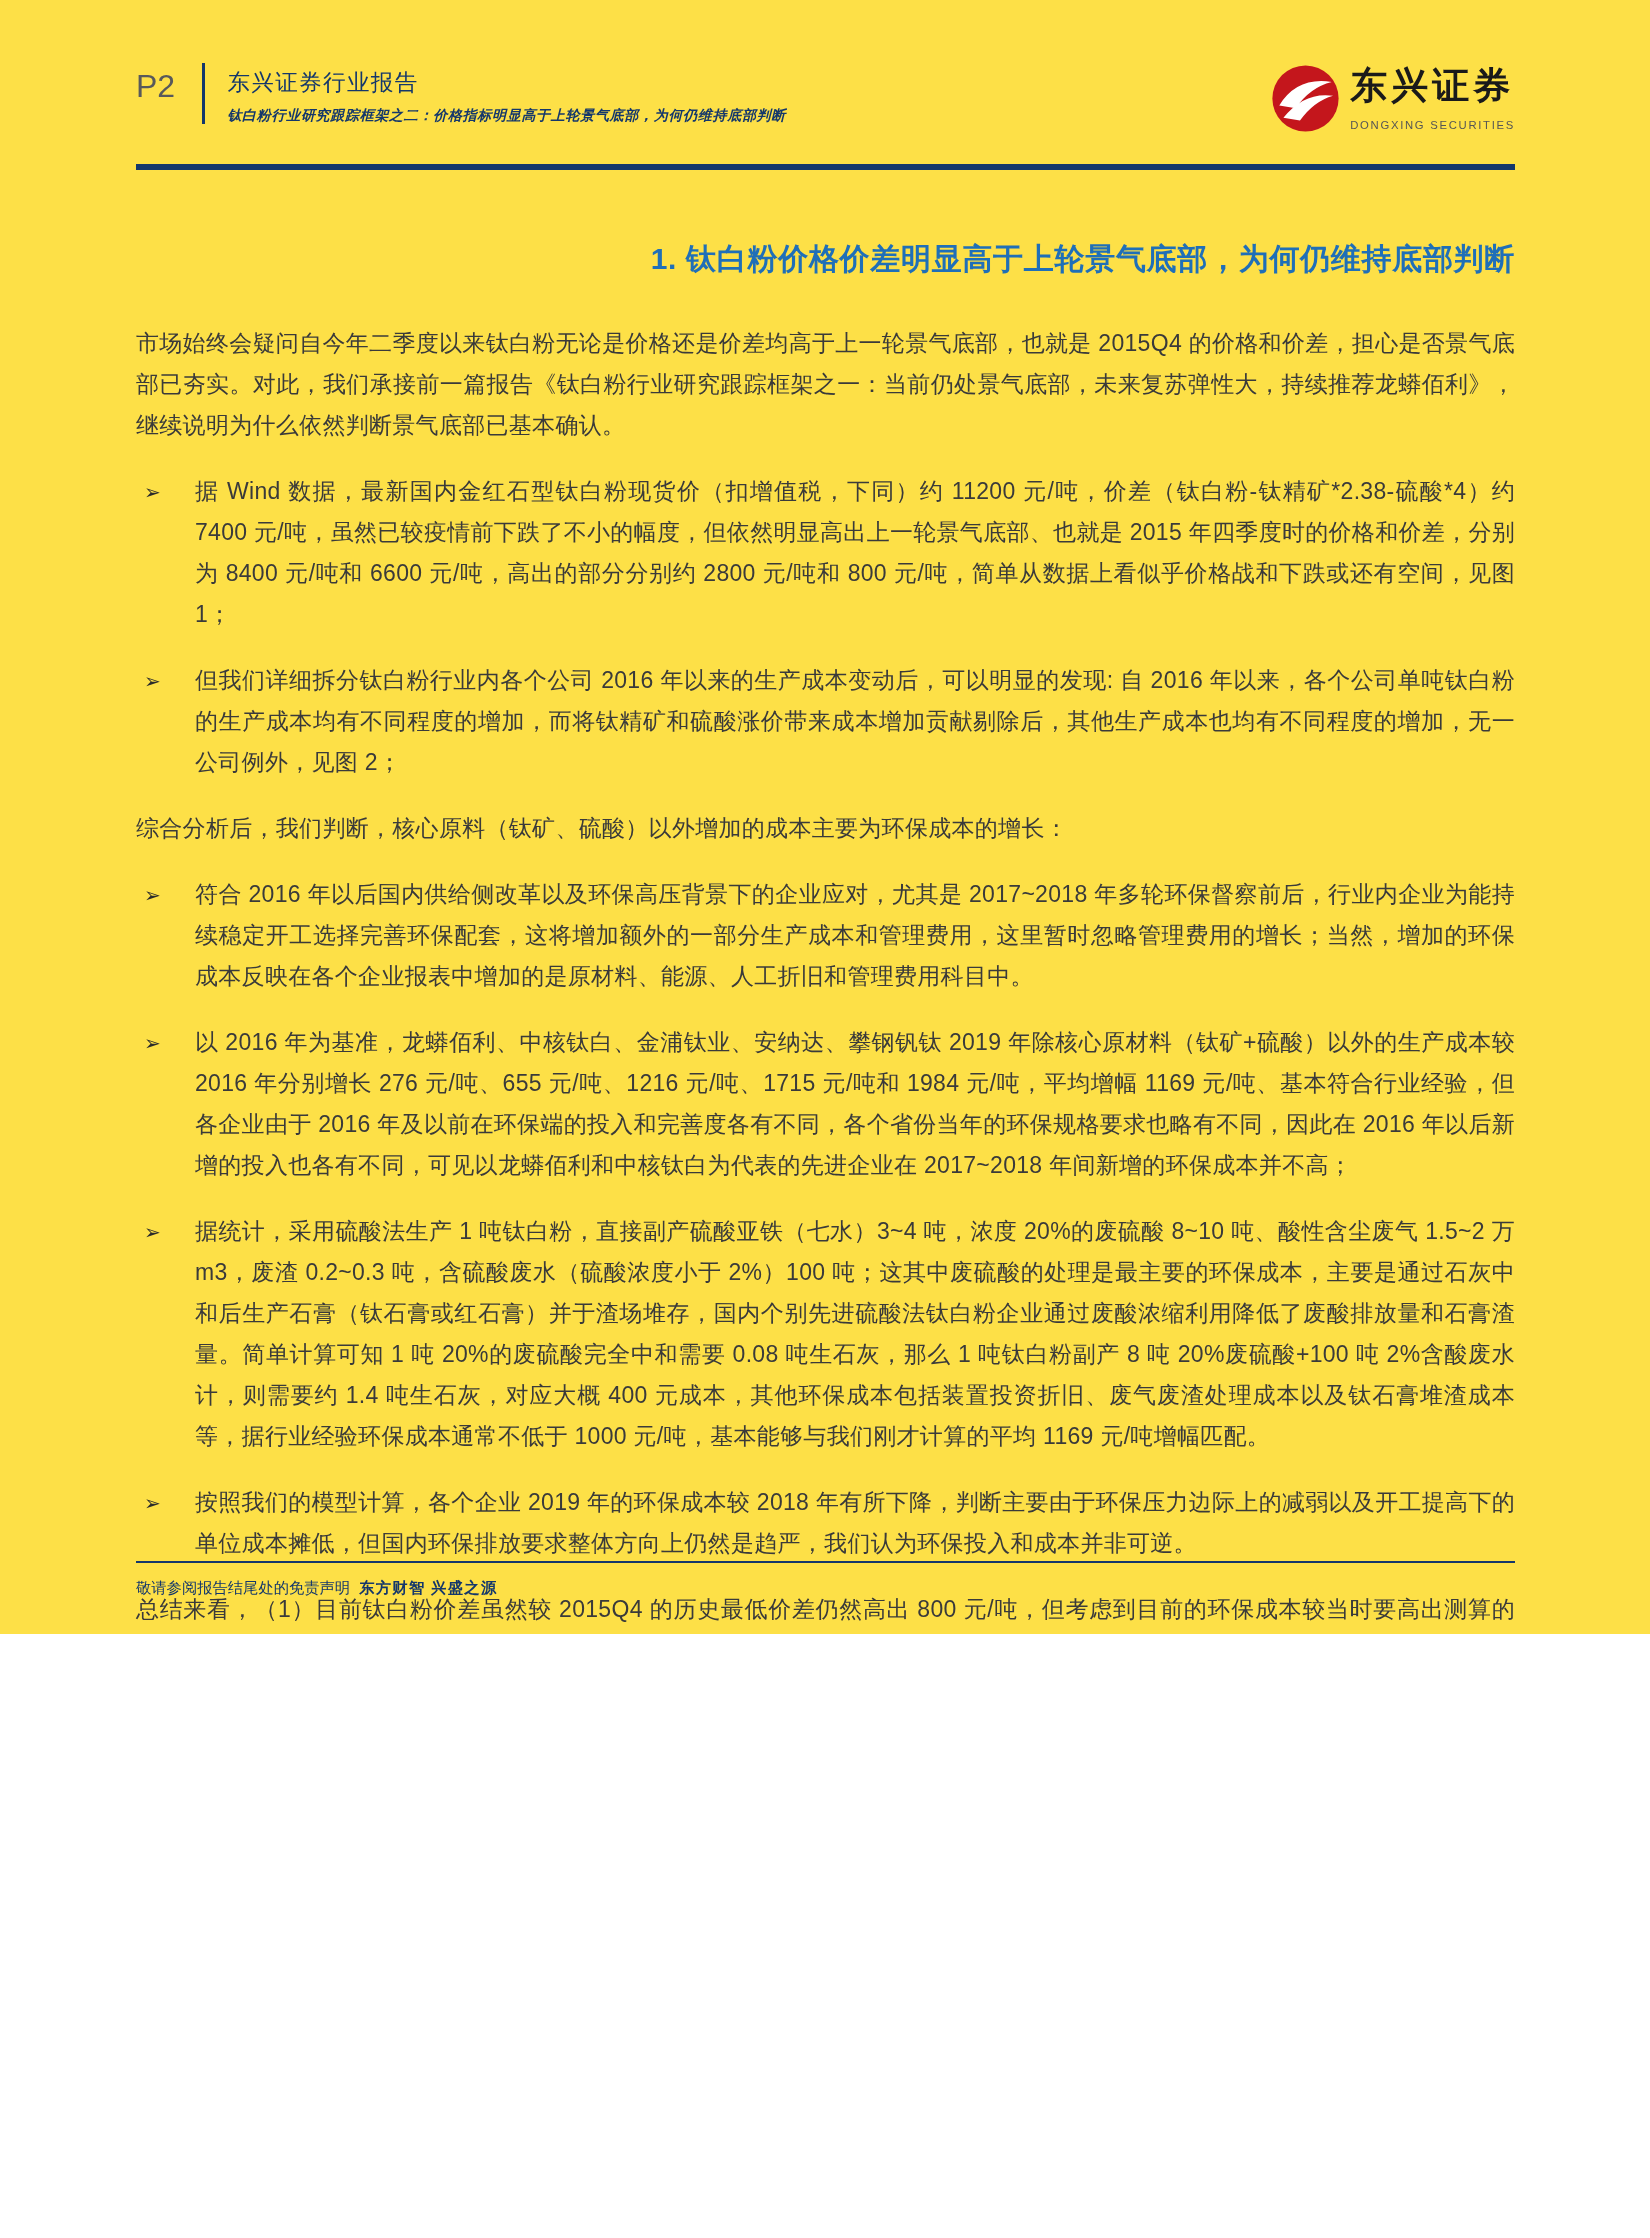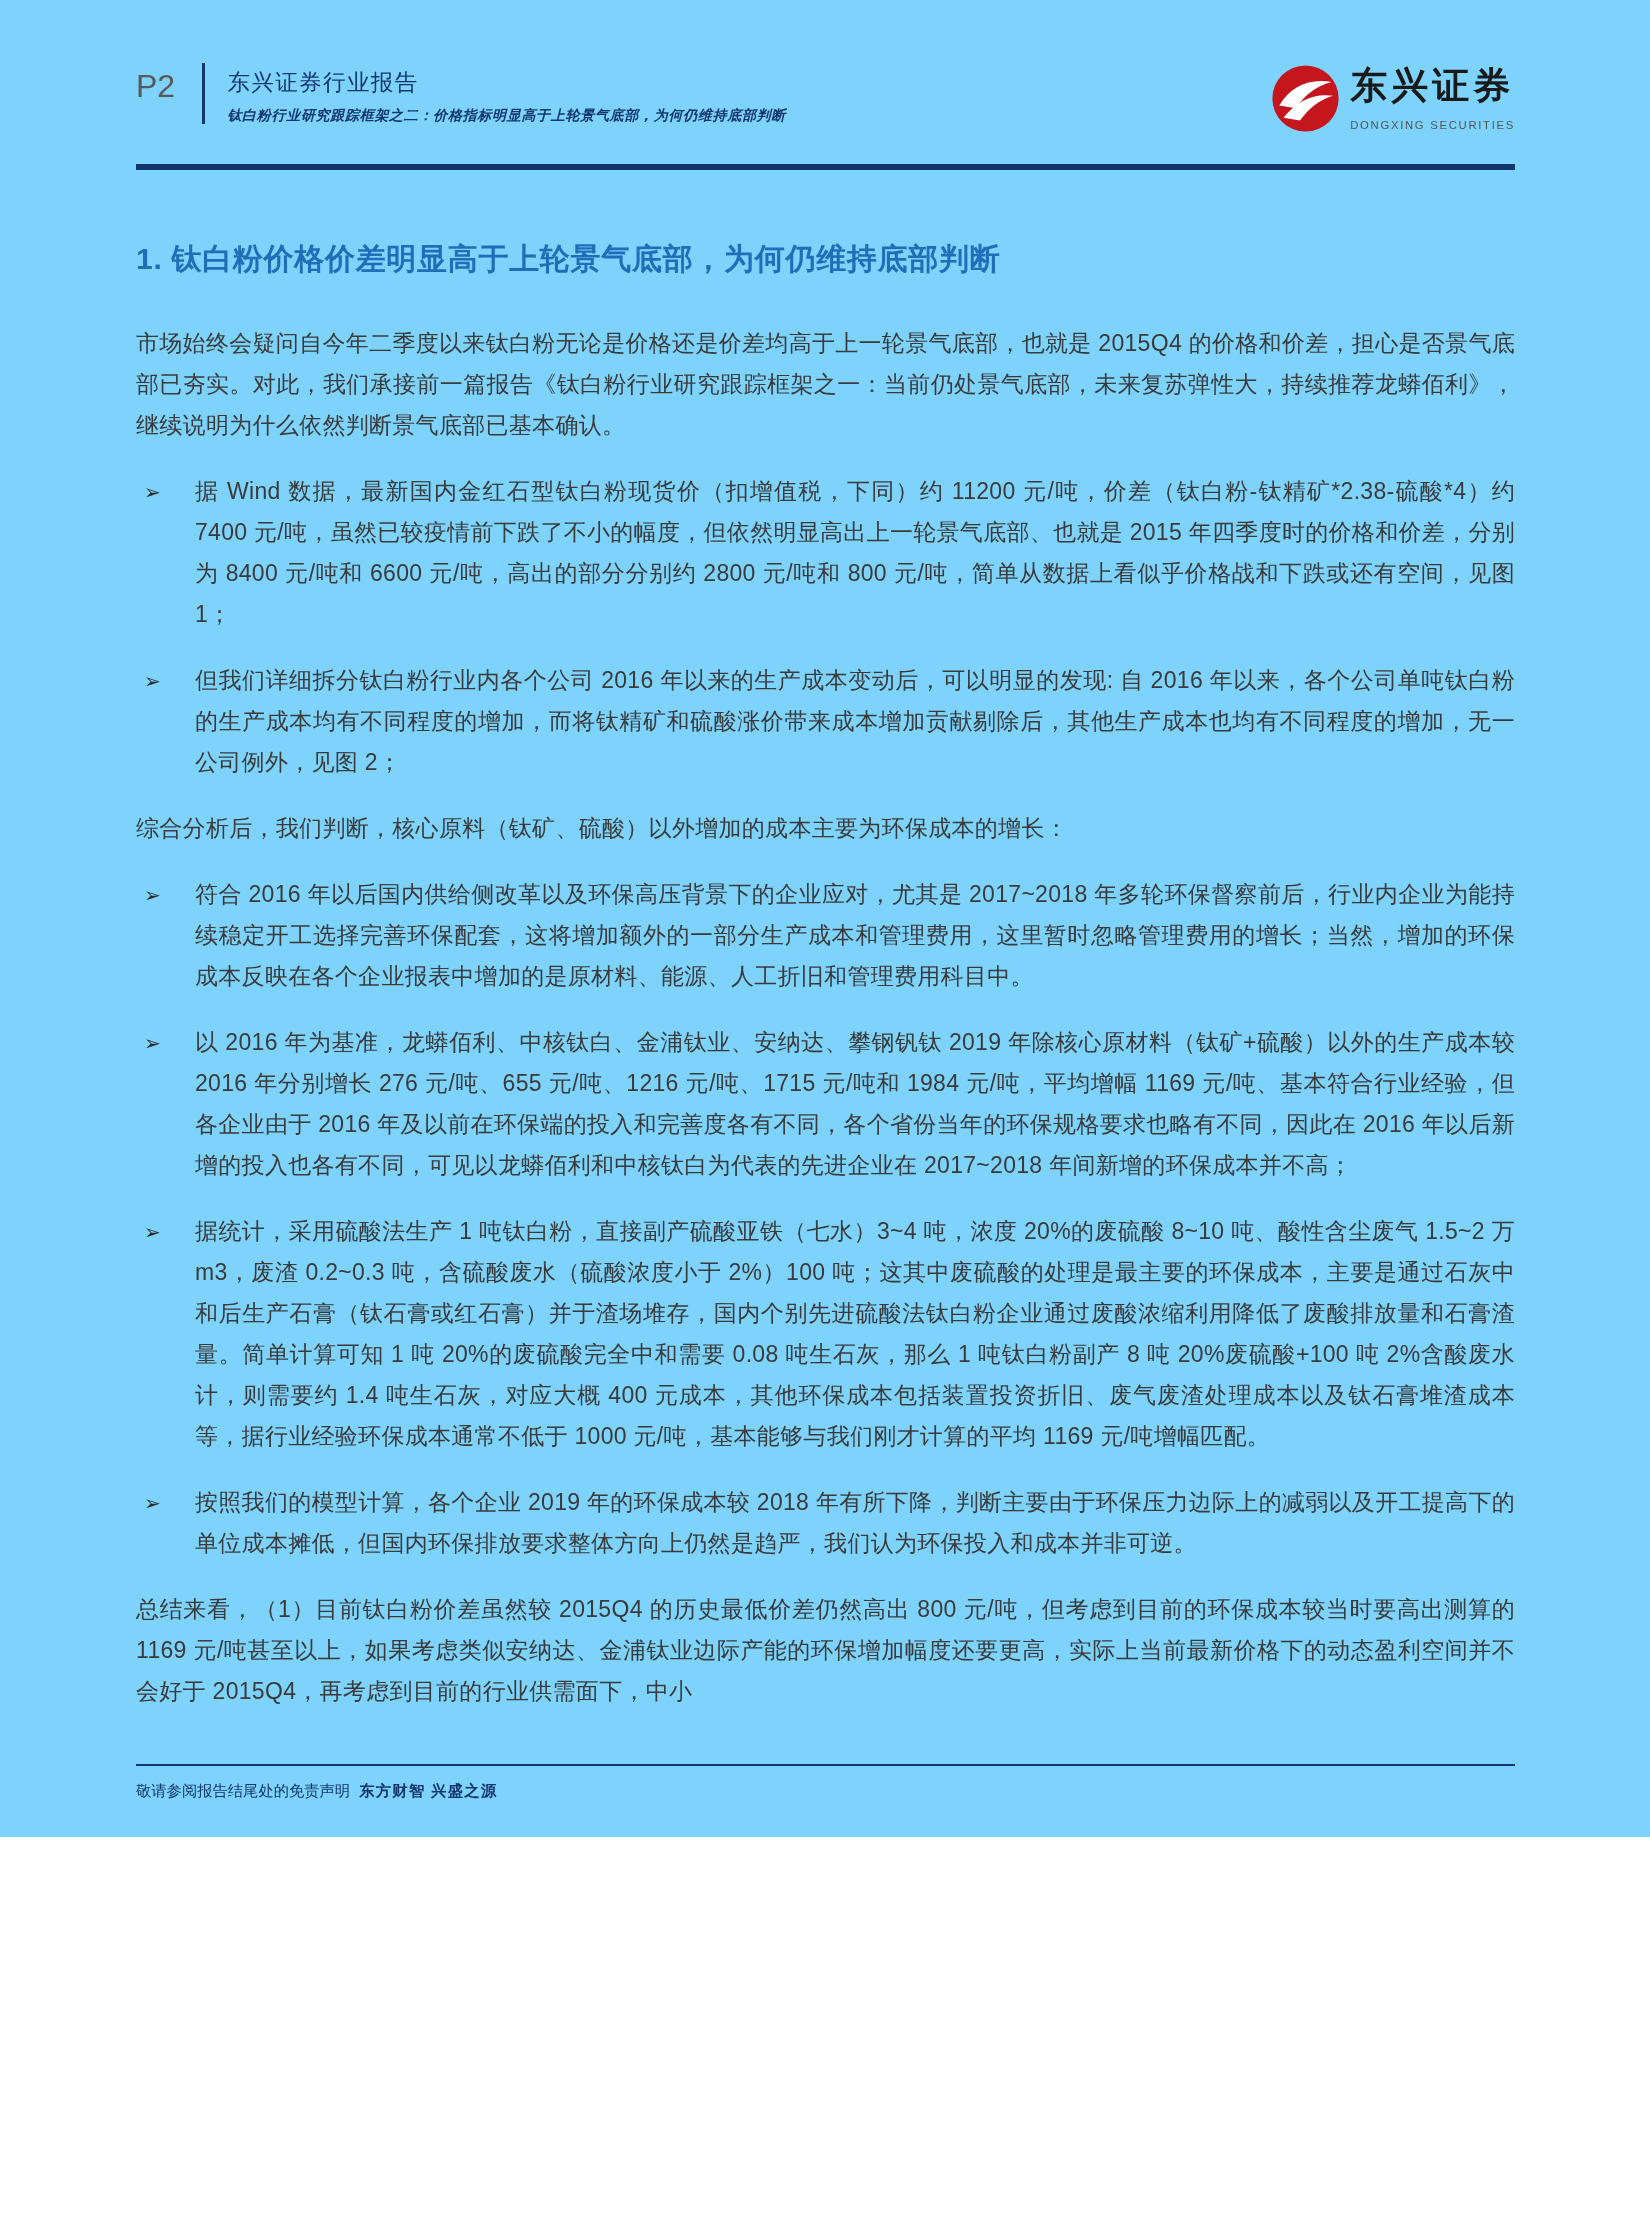--- a/index.html
+++ b/index.html
@@ -4,22 +4,22 @@
 <style>
   html, body {
     margin: 0;
     padding: 0;
     background: #ffffff;
     font-family: "Liberation Sans", "DejaVu Sans", sans-serif;
   }
   .page {
     position: relative;
     width: 1651px;
-    height: 1837px;
-    background: #7dd3fc;
+    height: 1634px;
+    background: #fde047;
     box-sizing: border-box;
     overflow: hidden;
     color: #3a3a3a;
   }
   .inner {
     padding: 0 136px;
   }
   
   .hdr {
     display: flex;
@@ -83,20 +83,21 @@
     height: 5.3px;
     background: var(--navy, #14376b);
   }
   
   .section-title {
     margin: 69px 0 0 0;
     font-size: 30px;
     font-weight: bold;
     color: var(--blue, #1f6fb8);
     letter-spacing: 0.7px;
+    text-align: right;
   }
   .content {
     margin-top: 43px;
     font-size: 23px;
     line-height: 41px;
     text-align: justify;
     letter-spacing: 0.3px;
     color: #3a3a3a;
   }
   .block { margin: 0 0 25px 0; }

